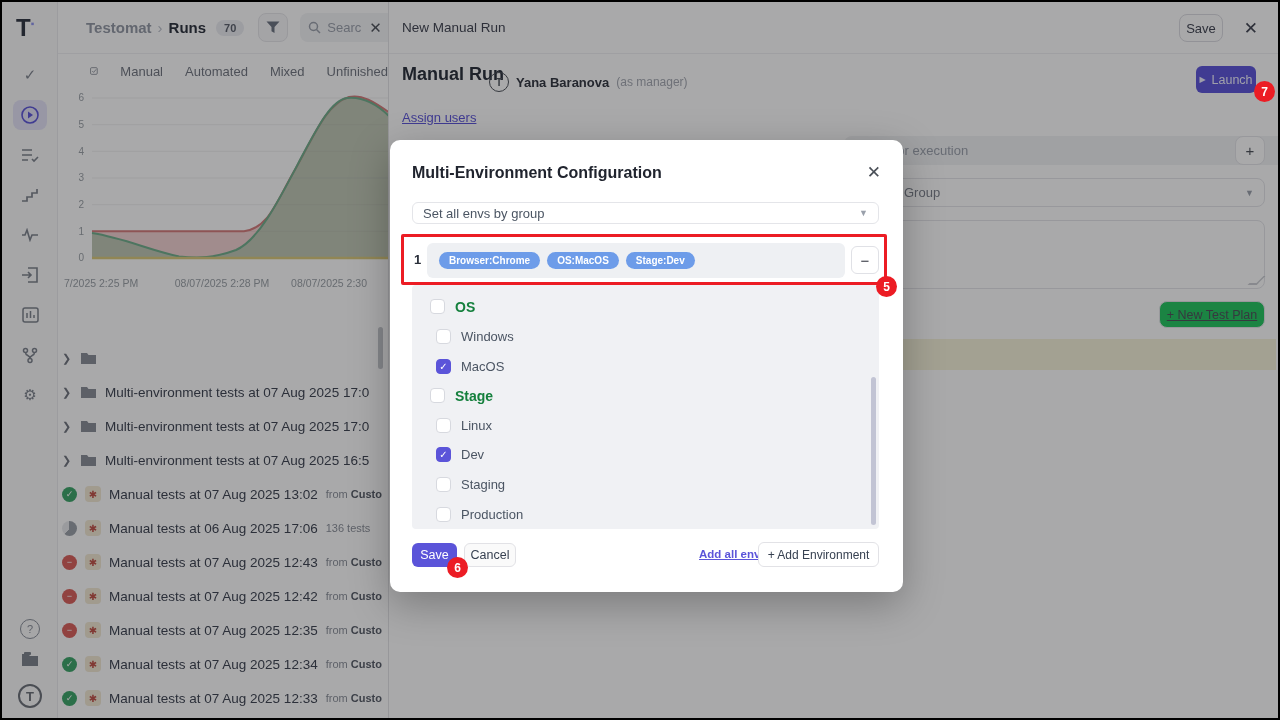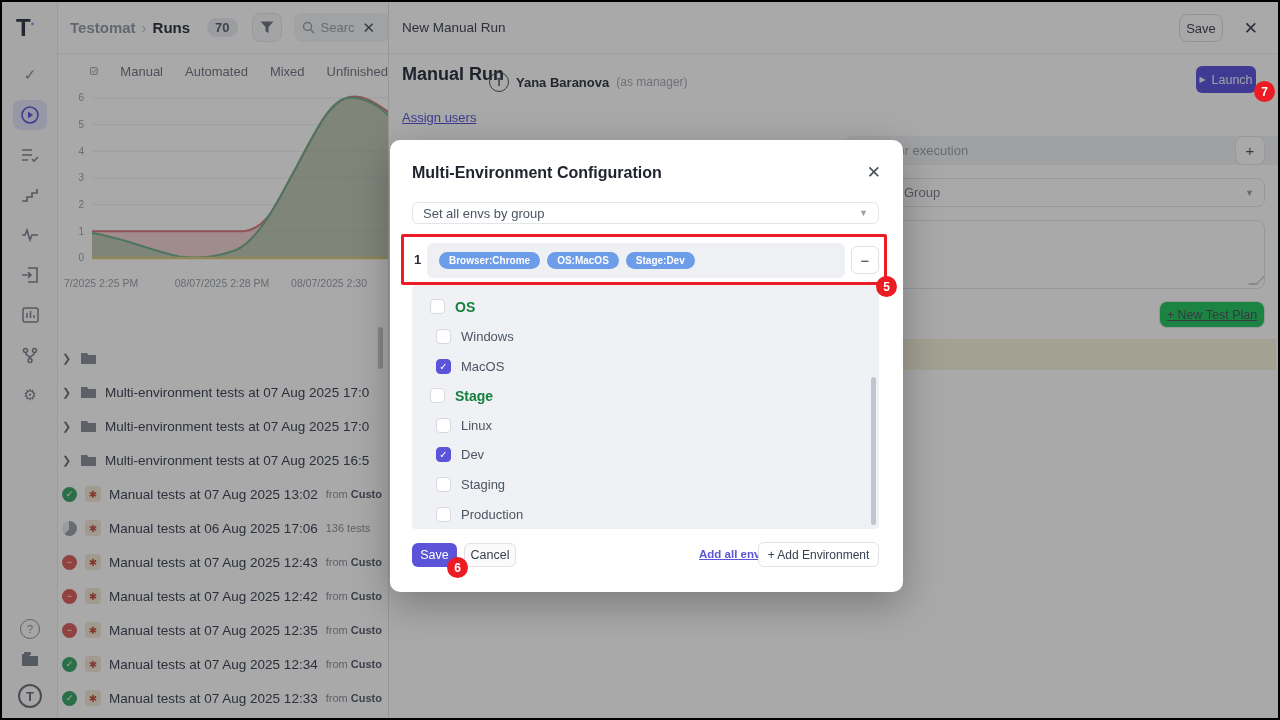--- a/index.html
+++ b/index.html
@@ -15,24 +15,24 @@
   .side-icons { position:absolute; top:58px; left:0; width:56px; display:flex; flex-direction:column; align-items:center; gap:10px; }
   .side-ic { width:34px; height:30px; display:flex; align-items:center; justify-content:center; color:#7c828c; border-radius:8px; font-size:15px; }
   .side-ic svg { stroke:#7c828c; }
   .side-ic.active { background:#e4e3f7; }
   .side-ic.active svg { stroke:#5b54d9; }
   .side-bottom { position:absolute; bottom:10px; left:0; width:56px; display:flex; flex-direction:column; align-items:center; gap:12px; }
   .circle-q { width:20px; height:20px; border:1.5px solid #8a8f99; border-radius:50%; color:#8a8f99; font-size:11px; display:flex; align-items:center; justify-content:center; }
   .circle-t { width:24px; height:24px; border:2px solid #6b7078; border-radius:50%; color:#6b7078; font-size:13px; font-weight:bold; display:flex; align-items:center; justify-content:center; }
 
   .topbar { position:absolute; left:56px; top:0; height:52px; right:0; background:#fff; border-bottom:1px solid #efeff2; display:flex; align-items:center; }
-  .crumb { margin-left:12px; font-size:15px; font-weight:bold; color:#9298a4; }
+  .crumb { margin-left:28px; font-size:15px; font-weight:bold; color:#9298a4; }
   .crumb .sep { color:#b9bec8; font-weight:normal; padding:0 6px; }
   .crumb .current { color:#2a2f3a; }
-  .count-badge { margin-left:17px; background:#ebecf1; color:#595f6b; font-size:13px; border-radius:9px; padding:2px 8px; font-weight:bold; }
+  .count-badge { margin-left:10px; background:#ebecf1; color:#595f6b; font-size:11px; border-radius:9px; padding:2px 8px; font-weight:bold; }
   .filter-btn { margin-left:14px; width:30px; height:29px; border:1px solid #e6e6ea; background:#f7f7f9; border-radius:8px; display:flex; align-items:center; justify-content:center; }
   .searchbox { margin-left:12px; width:96px; height:29px; background:#f3f4f6; border-radius:8px; display:flex; align-items:center; padding:0 8px; gap:6px; overflow:hidden; }
   .searchbox .stext { font-size:13px; color:#9aa0ab; white-space:nowrap; }
   .searchbox .sclear { font-size:15px; color:#4b5058; margin-left:2px; }
 
   .tabsrow { position:absolute; left:56px; top:52px; height:34px; width:330px; display:flex; align-items:center; gap:22px; padding-left:32px; }
   .tab { font-size:13px; color:#70757f; }
 
   .chart-wrap { position:absolute; left:62px; top:88px; width:330px; height:205px; }
   .runs-scrollbar { position:absolute; left:376px; top:325px; width:5px; height:42px; background:#c6c8ce; border-radius:3px; }

